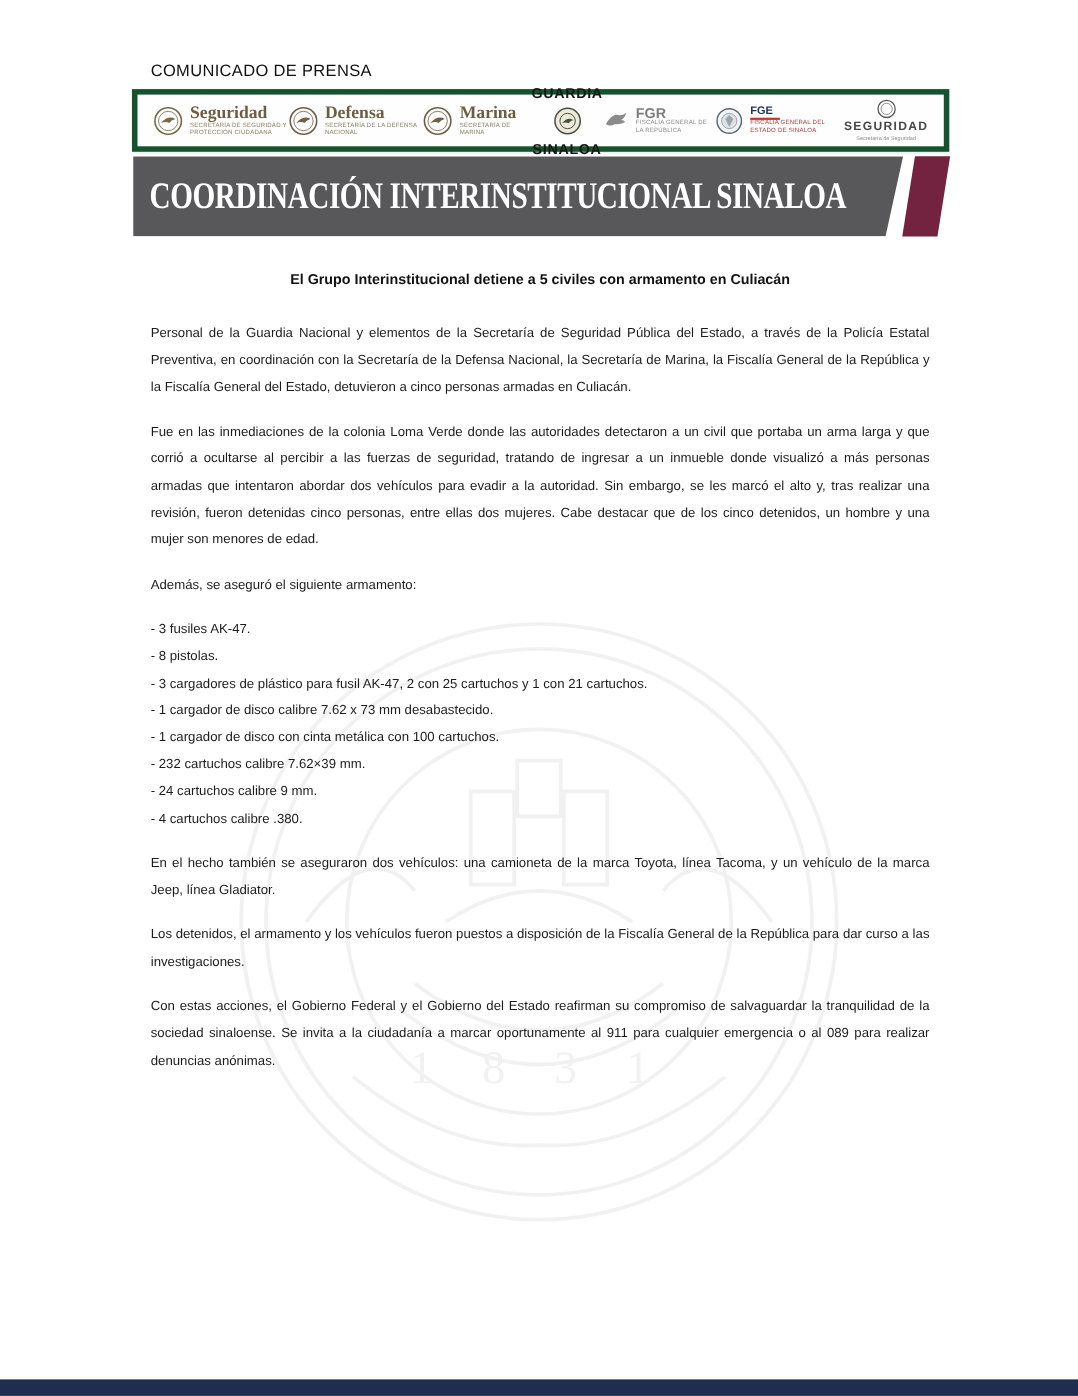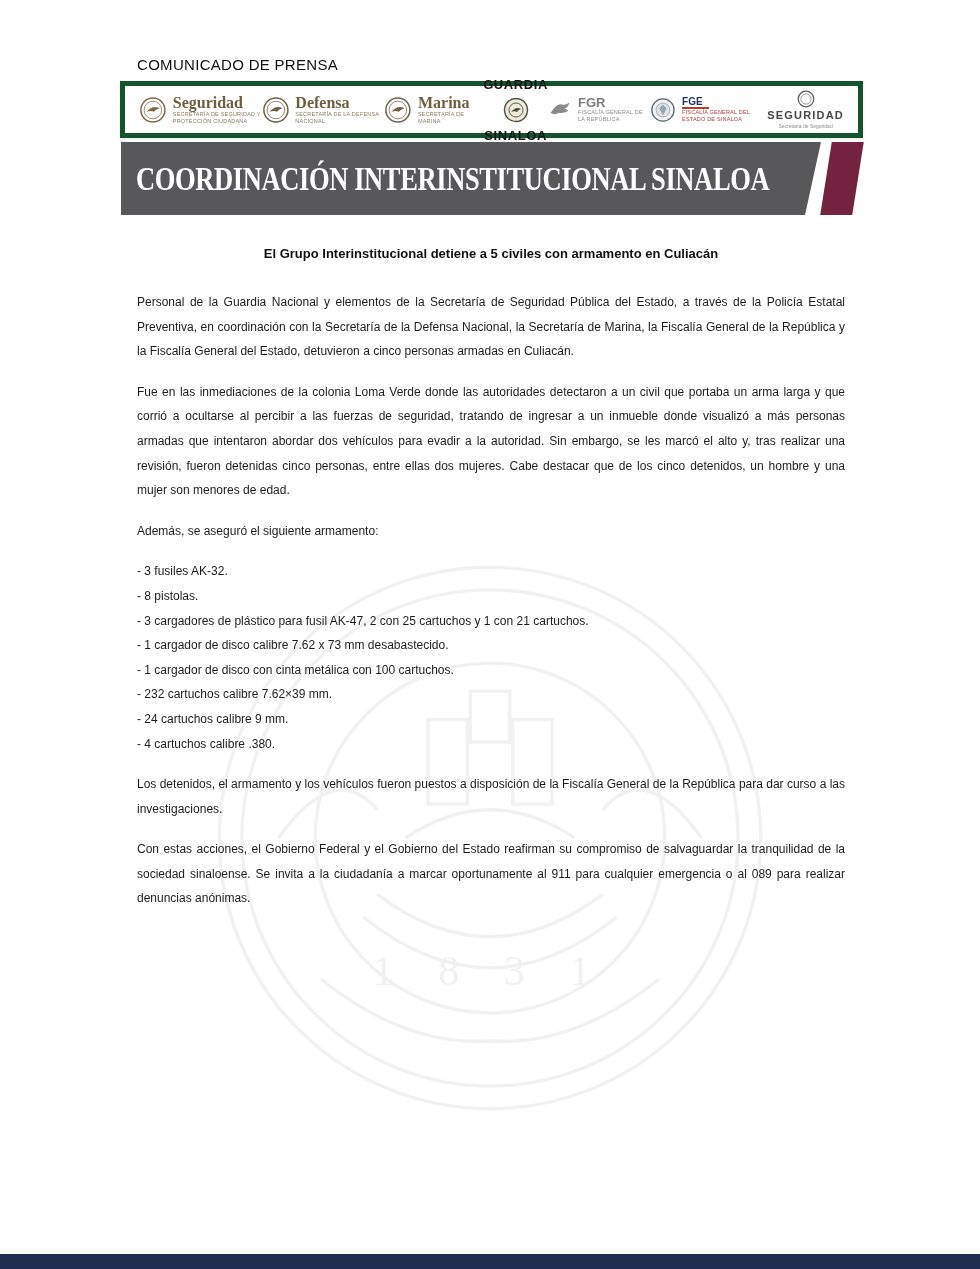--- a/index.html
+++ b/index.html
@@ -172,28 +172,29 @@
     <text x="100" y="152" text-anchor="middle" font-size="15" letter-spacing="6" fill="#8f8f8f" font-family="Liberation Serif, serif">1 8 3 1</text>
   </svg>
 
   <div class="headline">El Grupo Interinstitucional detiene a 5 civiles con armamento en Culiacán</div>
 
   <div class="body">
     <p>Personal de la Guardia Nacional y elementos de la Secretaría de Seguridad Pública del Estado, a través de la Policía Estatal Preventiva, en coordinación con la Secretaría de la Defensa Nacional, la Secretaría de Marina, la Fiscalía General de la República y la Fiscalía General del Estado, detuvieron a cinco personas armadas en Culiacán.</p>
     <p>Fue en las inmediaciones de la colonia Loma Verde donde las autoridades detectaron a un civil que portaba un arma larga y que corrió a ocultarse al percibir a las fuerzas de seguridad, tratando de ingresar a un inmueble donde visualizó a más personas armadas que intentaron abordar dos vehículos para evadir a la autoridad. Sin embargo, se les marcó el alto y, tras realizar una revisión, fueron detenidas cinco personas, entre ellas dos mujeres. Cabe destacar que de los cinco detenidos, un hombre y una mujer son menores de edad.</p>
     <p>Además, se aseguró el siguiente armamento:</p>
     <div class="armament">
-      <div>- 3 fusiles AK-32.</div>
+      <div>- 3 fusiles AK-47.</div>
       <div>- 8 pistolas.</div>
       <div>- 3 cargadores de plástico para fusil AK-47, 2 con 25 cartuchos y 1 con 21 cartuchos.</div>
       <div>- 1 cargador de disco calibre 7.62 x 73 mm desabastecido.</div>
       <div>- 1 cargador de disco con cinta metálica con 100 cartuchos.</div>
       <div>- 232 cartuchos calibre 7.62×39 mm.</div>
       <div>- 24 cartuchos calibre 9 mm.</div>
       <div>- 4 cartuchos calibre .380.</div>
     </div>
+    <p>En el hecho también se aseguraron dos vehículos: una camioneta de la marca Toyota, línea Tacoma, y un vehículo de la marca Jeep, línea Gladiator.</p>
     <p>Los detenidos, el armamento y los vehículos fueron puestos a disposición de la Fiscalía General de la República para dar curso a las investigaciones.</p>
     <p>Con estas acciones, el Gobierno Federal y el Gobierno del Estado reafirman su compromiso de salvaguardar la tranquilidad de la sociedad sinaloense. Se invita a la ciudadanía a marcar oportunamente al 911 para cualquier emergencia o al 089 para realizar denuncias anónimas.</p>
   </div>
 
   <div class="footer-bar"></div>
 
 </div>
 
 </body></html>

